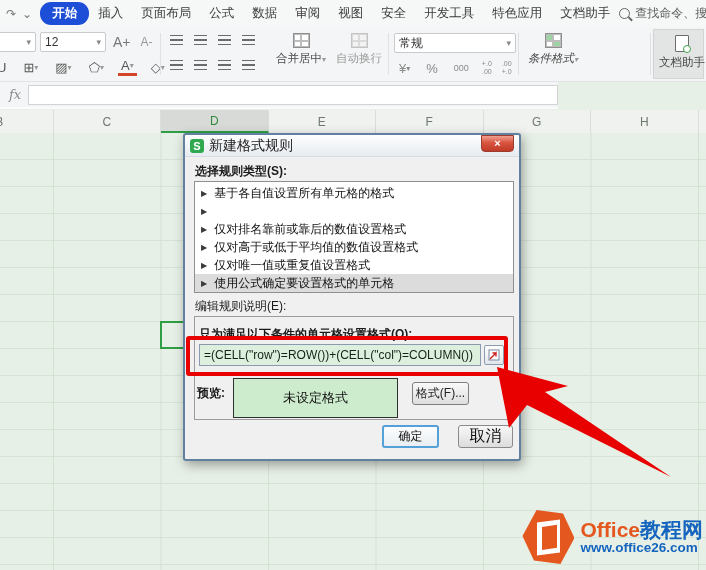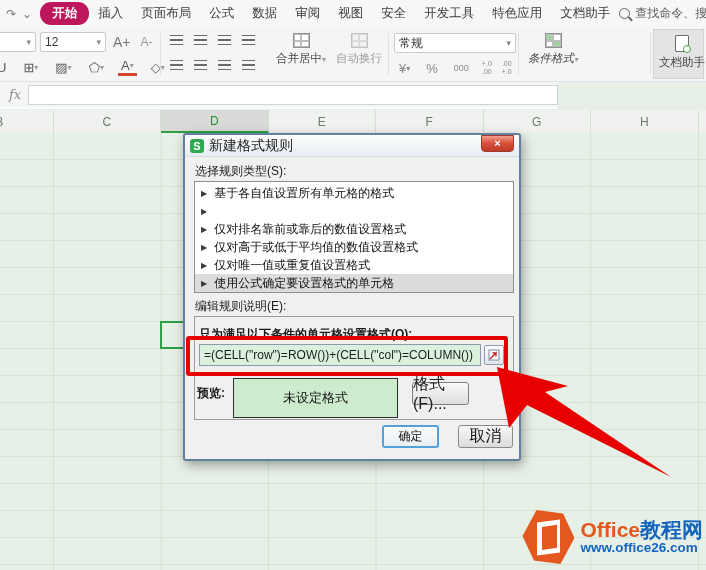--- a/index.html
+++ b/index.html
@@ -4,21 +4,21 @@
 <style>
   html,body{margin:0;padding:0;width:706px;height:570px;overflow:hidden;
     font-family:"Liberation Sans",sans-serif;-webkit-font-smoothing:antialiased;}
   .screen{position:relative;width:706px;height:570px;background:#e7f0e6;overflow:hidden;}
 
   
   .tabbar{position:absolute;left:0;top:0;width:706px;height:27px;background:#f6f7f7;
     display:flex;align-items:center;font-size:12.5px;color:#3a3a3a;}
   .quick{display:flex;align-items:center;gap:6px;padding:0 8px 0 6px;color:#7a7a7a;font-size:12px;}
   .tab{padding:3px 9px;white-space:nowrap;cursor:default;}
-  .tab.active{background:#be185d;color:#fff;border-radius:11px;padding:3px 12px;font-weight:bold;}
+  .tab.active{background:#1d4ed8;color:#fff;border-radius:11px;padding:3px 12px;font-weight:bold;}
   .searchbox{margin-left:auto;display:flex;align-items:center;gap:5px;color:#5e5e5e;
     font-size:12px;padding-right:8px;white-space:nowrap;}
   .mag{width:9px;height:9px;border:1.5px solid #666;border-radius:50%;position:relative;flex:0 0 auto;}
   .mag::after{content:"";position:absolute;width:5px;height:1.5px;background:#666;
     transform:rotate(45deg);right:-4px;bottom:-1px;}
 
   
   .toolbar{position:absolute;left:0;top:27px;width:706px;height:54px;background:#f4f5f6;
     border-bottom:1px solid #e2e3e4;font-size:11.5px;color:#555;}
   .tsep{position:absolute;top:6px;width:1px;height:42px;background:#e0e1e2;}
@@ -93,21 +93,21 @@
     font-family:"Liberation Sans",sans-serif;outline:none;}
   .picker-btn{position:absolute;left:299px;top:210px;width:20px;height:20px;
     background:linear-gradient(#fdfdfd,#e2e6ea);border:1px solid #8a9bb0;border-radius:2px;
     display:flex;align-items:center;justify-content:center;box-sizing:border-box;}
   .preview-label{position:absolute;left:12px;top:250px;font-weight:bold;}
   .preview-box{position:absolute;left:48px;top:243px;width:165px;height:40px;box-sizing:border-box;
     background:#cdeccd;border:1px solid #2f2f2f;display:flex;align-items:center;justify-content:center;
     font-size:13px;color:#111;}
   .fmt-btn{position:absolute;left:227px;top:247px;width:57px;height:23px;box-sizing:border-box;
     background:linear-gradient(#f9f9f9,#dedede);border:1px solid #7f7f7f;border-radius:3px;
-    display:flex;align-items:center;justify-content:center;font-size:16px;color:#222;}
+    display:flex;align-items:center;justify-content:center;font-size:12px;color:#222;}
   .ok-btn{position:absolute;left:197px;top:290px;width:57px;height:23px;box-sizing:border-box;
     background:linear-gradient(#fdfdfd,#e8eef3);border:2px solid #54a0d8;border-radius:3px;
     display:flex;align-items:center;justify-content:center;font-size:12px;color:#111;}
   .cancel-btn{position:absolute;left:273px;top:290px;width:55px;height:23px;box-sizing:border-box;
     background:linear-gradient(#f8f8f8,#dcdcdc);border:1px solid #8a8a8a;border-radius:3px;
     display:flex;align-items:center;justify-content:center;font-size:16px;color:#111;}
 
   
   .red-rect{position:absolute;left:186px;top:336px;width:322px;height:40px;box-sizing:border-box;
     border:4px solid #e80000;border-radius:3px;z-index:40;}
@@ -276,21 +276,21 @@
     </div>
   </div>
 
   <div class="dialog">
     <div class="dlg-title">
       <span class="wps-s">S</span>
       <span class="t">新建格式规则</span>
       <span class="dlg-close">×</span>
     </div>
 
-    <div class="dlg-label" style="top:28px;">选择规则类型(S):</div>
+    <div class="dlg-label" style="top:28px;font-weight:bold;">选择规则类型(S):</div>
 
     <div class="rulelist">
       <div class="ritem">
         <span class="arr">▶</span>
         <span>基于各自值设置所有单元格的格式</span>
       </div>
       <div class="ritem">
         <span class="arr">▶</span>
       </div>
       <div class="ritem">

